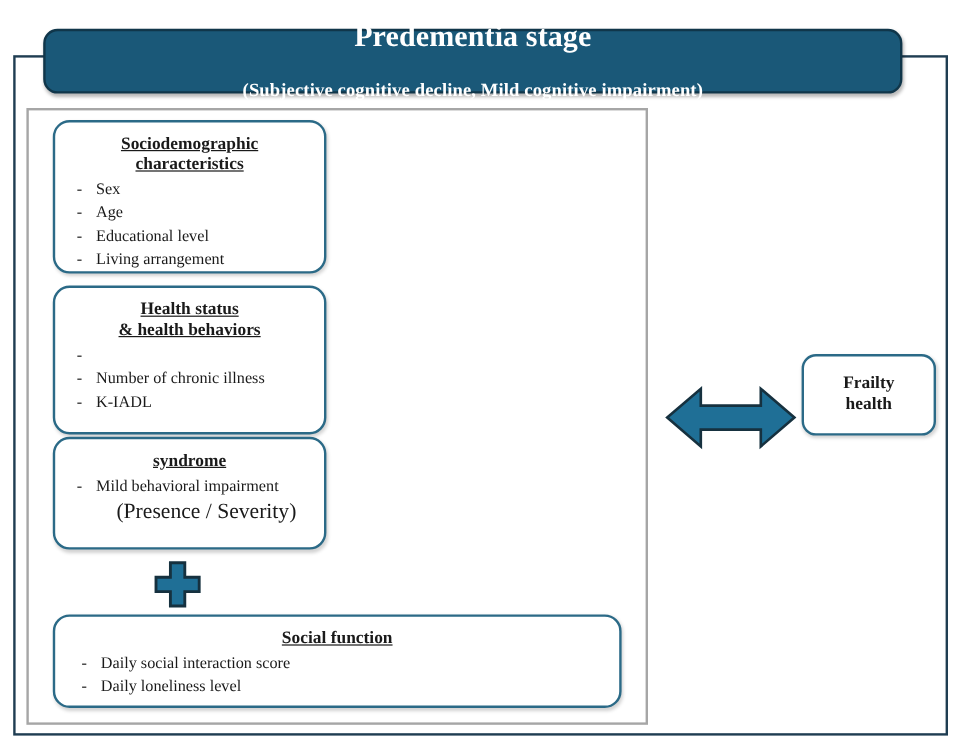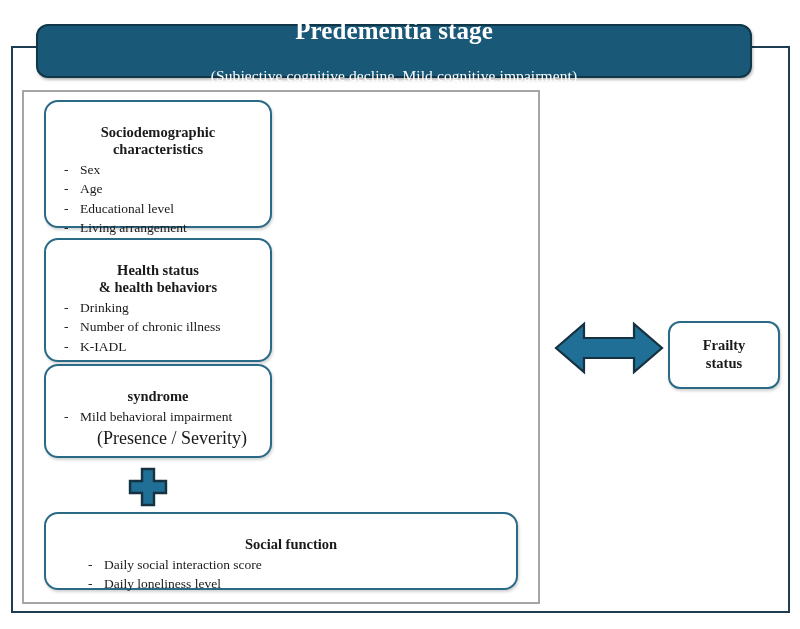--- a/index.html
+++ b/index.html
@@ -59,42 +59,43 @@
     box-shadow: 1px 2px 3px rgba(0,0,0,0.28);
   }
   #header-banner .line1 {
     font-size: 25px;
     font-weight: bold;
     line-height: 1.1;
     letter-spacing: 0.1px;
   }
   #header-banner .line2 {
     font-size: 15.5px;
-    font-weight: normal;
+    font-weight: bold;
     line-height: 1.25;
     letter-spacing: 0.1px;
     margin-top: 22px;
   }
 
   
   .card {
     position: absolute;
     background: #ffffff;
     border: 2.5px solid #2b6a87;
     border-radius: 14px;
     box-sizing: border-box;
     box-shadow: 1px 2px 3px rgba(0,0,0,0.18);
     padding: 6px 0 7px 0;
   }
   .card-title {
     text-align: center;
     font-weight: bold;
     font-size: 14.5px;
     line-height: 1.18;
-    margin: 16px 8px 2px 8px;
+    margin: 4px 8px 2px 8px;
+    text-decoration: underline;
   }
   .card-list {
     margin: 0;
     padding: 0;
     list-style: none;
   }
   .card-list li {
     font-size: 13.5px;
     line-height: 1.42;
     display: flex;
@@ -112,21 +113,21 @@
   .sub-note {
     font-size: 18px;
     line-height: 1.42;
     padding-left: 51px;
   }
 
   
   #card-sociodemographic { left: 44px;  top: 100px; width: 228px; height: 128px; }
   #card-health           { left: 44px;  top: 238px; width: 228px; height: 124px; }
   #card-neuro            { left: 44px;  top: 364px; width: 228px; height: 94px;  }
-  #card-social           { left: 44px;  top: 512px; width: 474px; height: 78px; padding-left: 20px;  }
+  #card-social           { left: 44px;  top: 512px; width: 474px; height: 78px;  }
 
   #card-social .card-list li { padding-left: 22px; }
 
   
   #plus-symbol {
     position: absolute;
     left: 128px;
     top: 467px;
     width: 40px;
     height: 40px;
@@ -138,21 +139,21 @@
     left: 554px;
     top: 320px;
     width: 110px;
     height: 56px;
   }
 
   
   #card-frailty {
     position: absolute;
     left: 668px;
-    top: 321px;
+    top: 295px;
     width: 112px;
     height: 68px;
     background: #ffffff;
     border: 2.5px solid #2b6a87;
     border-radius: 12px;
     box-sizing: border-box;
     box-shadow: 1px 2px 3px rgba(0,0,0,0.18);
     display: flex;
     flex-direction: column;
     align-items: center;
@@ -202,21 +203,20 @@
 </div>
 
 <div class="card" id="card-health">
   <div class="card-title">
     <div>Health status</div>
     <div>&amp; health behaviors</div>
   </div>
   <ul class="card-list">
     <li>
       <span class="dash">-</span>
-      <span class="item-text">Drinking</span>
     </li>
     <li>
       <span class="dash">-</span>
       <span class="item-text">Number of chronic illness</span>
     </li>
     <li>
       <span class="dash">-</span>
       <span class="item-text">K-IADL</span>
     </li>
   </ul>
@@ -258,14 +258,14 @@
 </div>
 
 <div id="double-arrow">
   <svg width="110" height="56" viewBox="0 0 110 56" aria-hidden="true">
     <polygon points="2,28 30,4 30,18 80,18 80,4 108,28 80,52 80,38 30,38 30,52" fill="#1f6f96" stroke="#16313f" stroke-width="2.2" stroke-linejoin="miter"></polygon>
   </svg>
 </div>
 
 <div id="card-frailty">
   <div class="f-line">Frailty</div>
-  <div class="f-line">status</div>
+  <div class="f-line">health</div>
 </div>
 
 </body></html>

